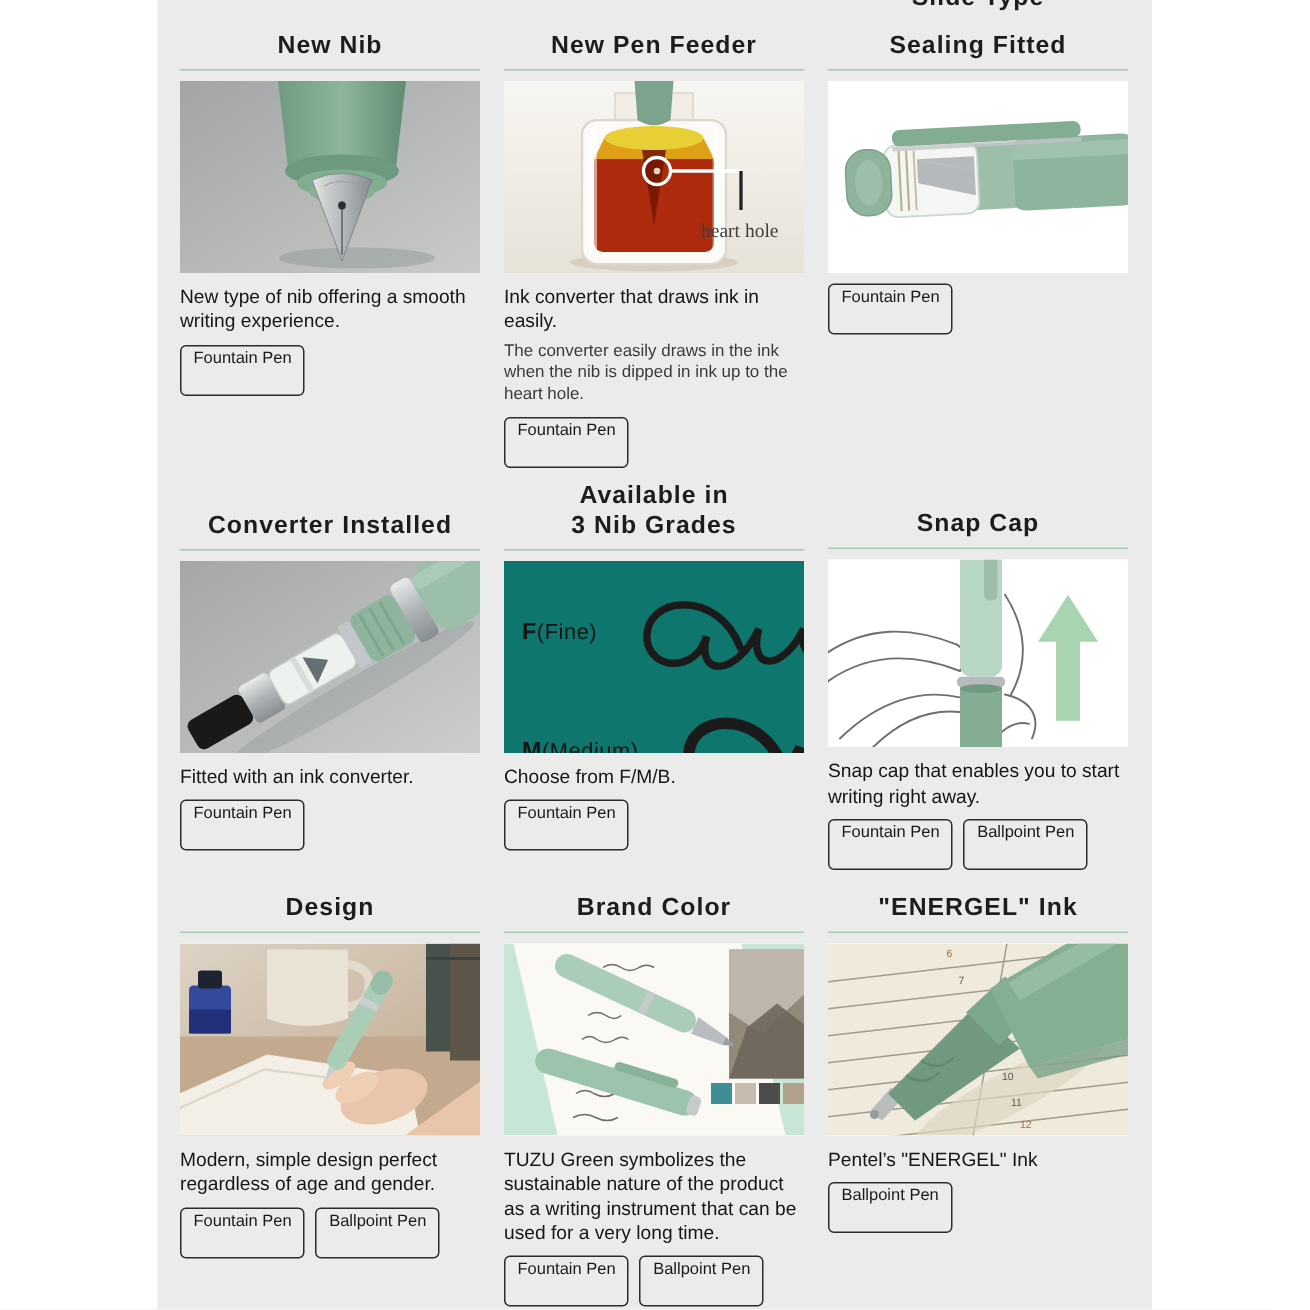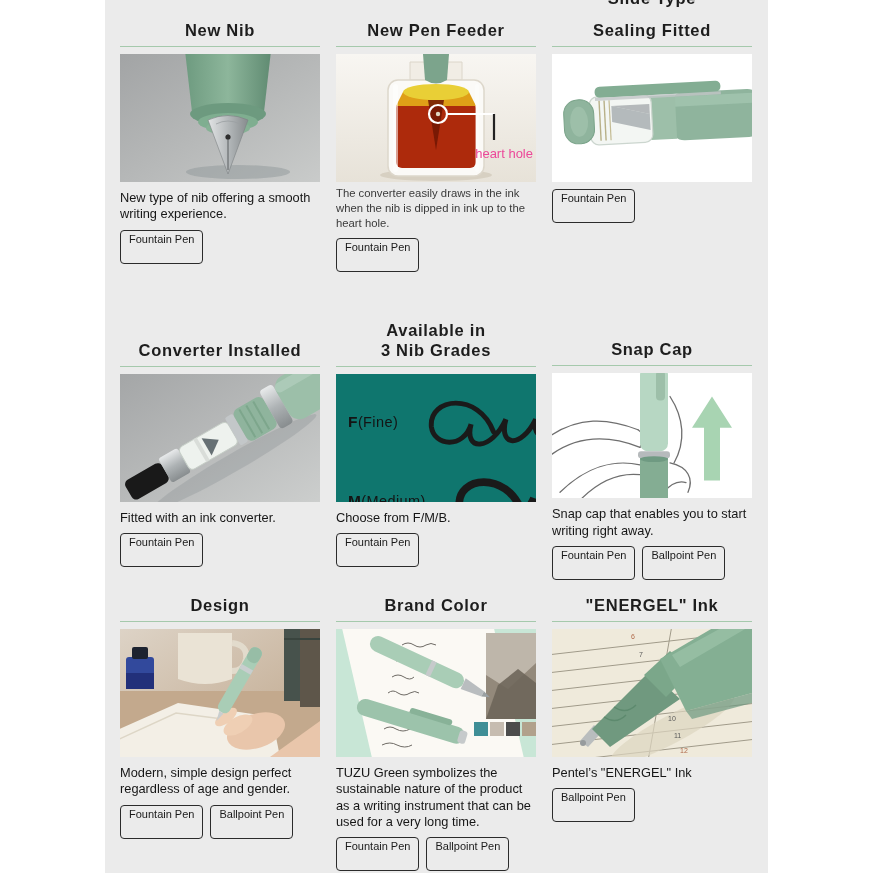--- a/index.html
+++ b/index.html
@@ -32,22 +32,22 @@
   .card-image svg{display:block;width:100%;height:100%;}
   .card-desc{margin:8px 0 0;font-size:12.8px;line-height:1.27;color:#161616;}
   .card-sub{margin:4px 0 0;font-size:11.3px;line-height:1.32;color:#3a3a3a;}
   .card-tags{margin-top:7px;display:flex;gap:7px;flex-wrap:wrap;}
   .tag{
     display:inline-block;border:1px solid #2b2b2b;border-radius:4px;
     padding:2px 8px 17px;font-size:11px;line-height:1.2;color:#1a1a1a;background:transparent;
     cursor:pointer;white-space:nowrap;
   }
   .img-label{
-    position:absolute;right:3px;top:92px;font-size:13px;color:#ec4899;
-    font-family:Liberation Sans, sans-serif;
+    position:absolute;right:17px;top:92px;font-size:13px;color:#404040;
+    font-family:Liberation Serif, serif;
   }
   
   .grades{
     height:100%;box-sizing:border-box;background:#0f766e;
     display:flex;flex-direction:column;justify-content:space-around;
     padding:8px 12px;
   }
   .grade-row{display:flex;align-items:center;justify-content:space-between;color:#141414;}
   .grade-label{font-size:14.5px;letter-spacing:0.4px;}
   .grade-letter{font-weight:700;font-size:15.5px;}
@@ -123,20 +123,21 @@
           <path d="M100,96 L92,46 L108,46 Z" fill="#701604" opacity=".85"></path>
           <rect x="57" y="30" width="5" height="88" rx="2.5" fill="#ffffff" opacity=".55"></rect>
           <rect x="139" y="30" width="4" height="88" rx="2" fill="#ffffff" opacity=".4"></rect>
           <circle cx="102" cy="60" r="9" fill="none" stroke="#ffffff" stroke-width="2.2"></circle>
           <circle cx="102" cy="60" r="2.2" fill="#e0d6c2"></circle>
           <line x1="111" y1="60" x2="158" y2="60" stroke="#ffffff" stroke-width="2.2"></line>
           <line x1="158" y1="60" x2="158" y2="86" stroke="#222222" stroke-width="2.2"></line>
         </svg>
         <span class="img-label">heart hole</span>
       </div>
+      <p class="card-desc">Ink converter that draws ink in easily.</p>
       <p class="card-sub">The converter easily draws in the ink when the nib is dipped in ink up to the heart hole.</p>
       <div class="card-tags">
         <span class="tag">Fountain Pen</span>
       </div>
     </article>
 
     <article class="card row1">
       <h3 class="card-title">
         <span>Slide Type</span>
         <span>Sealing Fitted</span>

